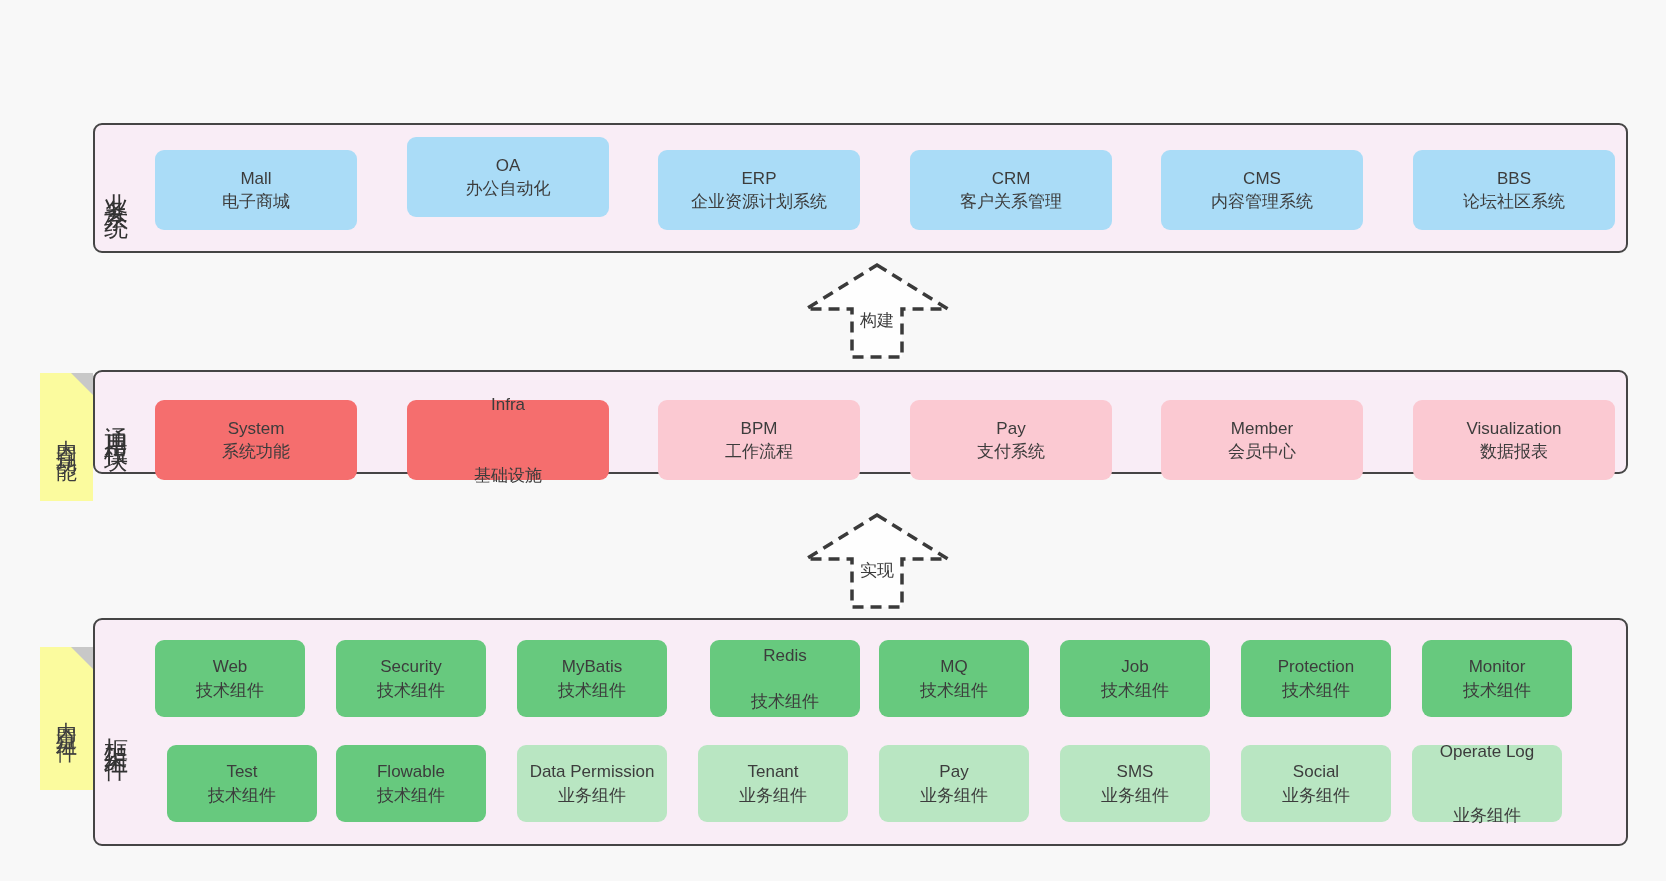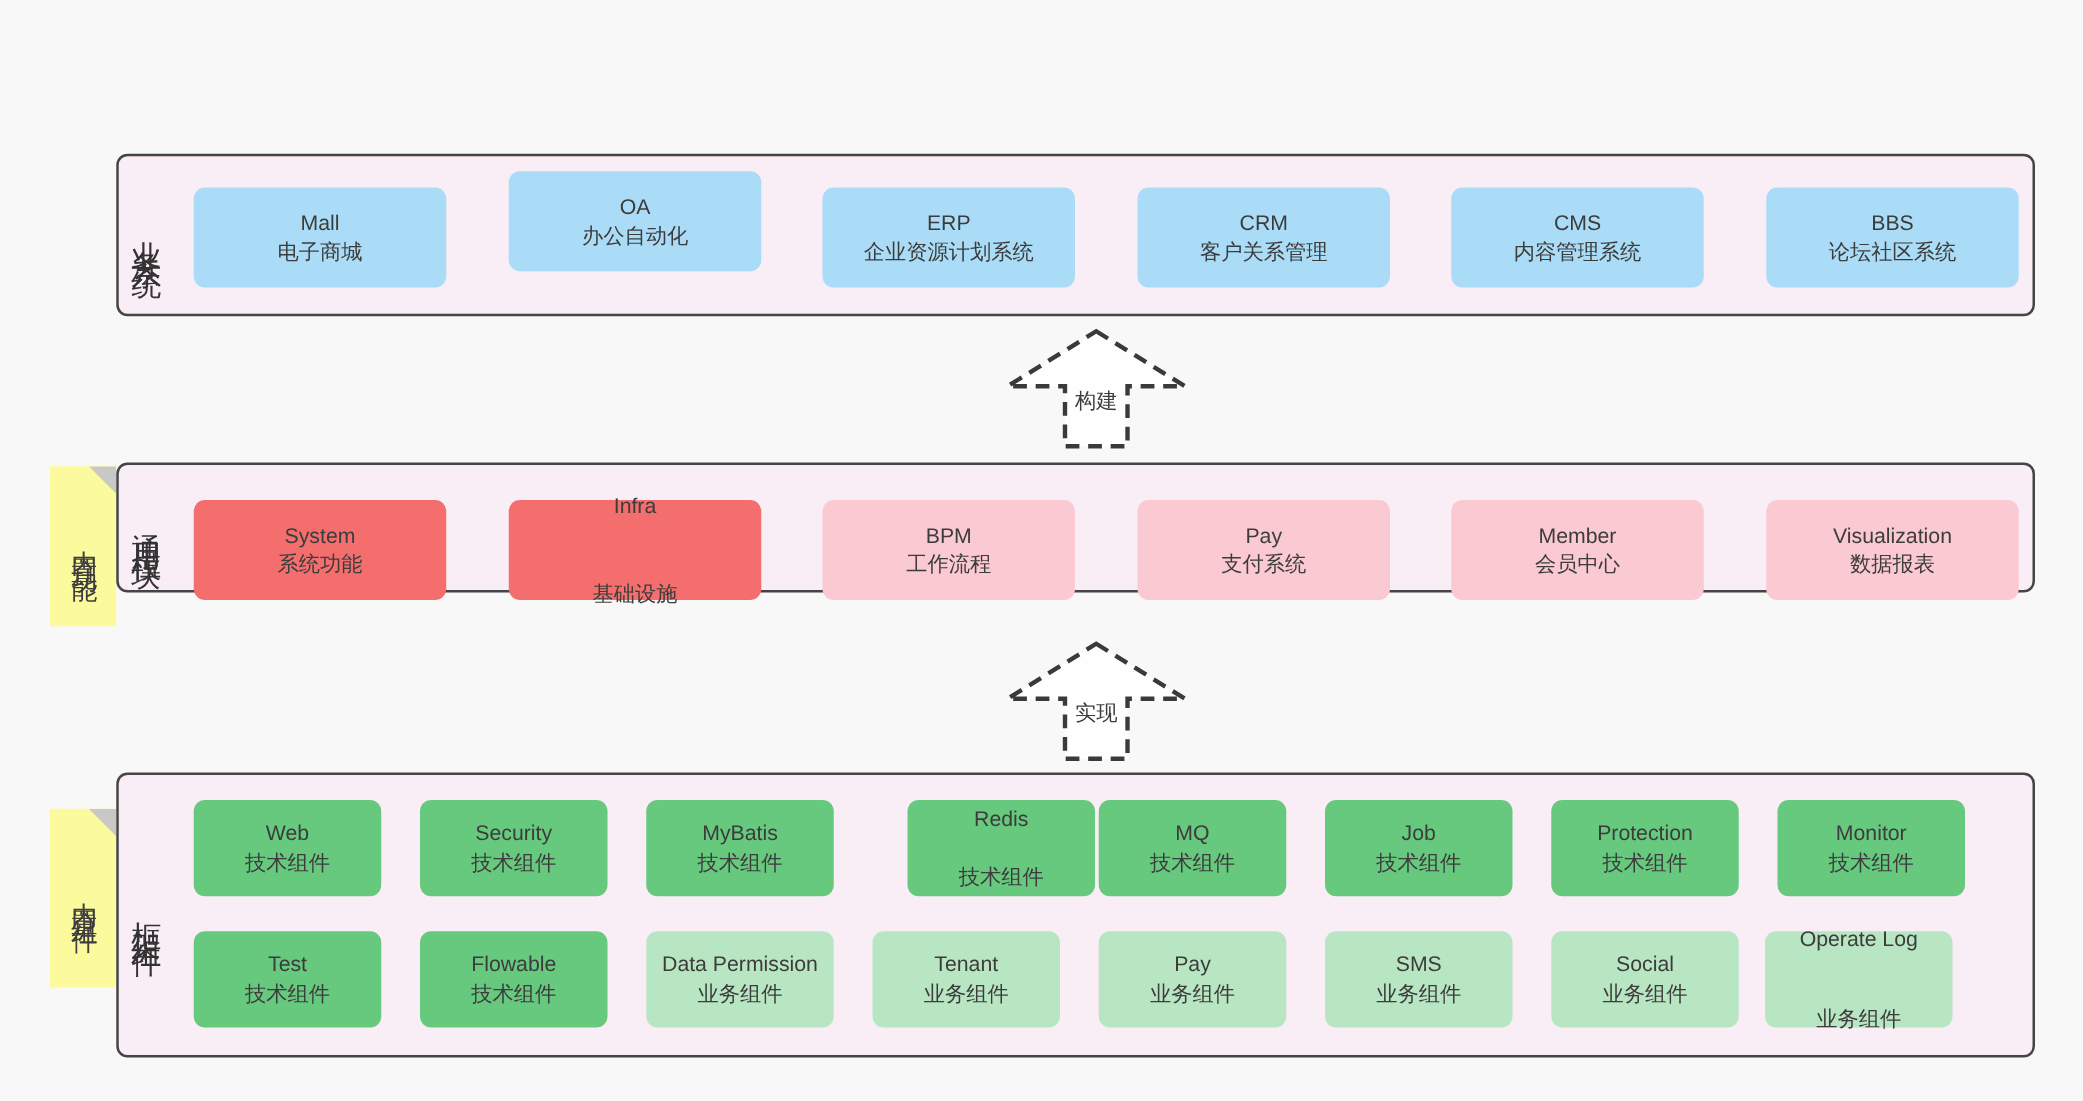--- a/index.html
+++ b/index.html
@@ -145,42 +145,42 @@
       <span class="zh">技术组件</span>
     </div>
     <div class="box col8 b-green" style="left:241px;top:20px;">
       <span class="en">Security</span>
       <span class="zh">技术组件</span>
     </div>
     <div class="box col8 b-green" style="left:422px;top:20px;">
       <span class="en">MyBatis</span>
       <span class="zh">技术组件</span>
     </div>
-    <div class="box col8 b-green" style="left:631px;top:20px;gap:22px;">
+    <div class="box col8 b-green" style="left:615px;top:20px;gap:22px;">
       <span class="en">Redis</span>
       <span class="zh">技术组件</span>
     </div>
     <div class="box col8 b-green" style="left:784px;top:20px;">
       <span class="en">MQ</span>
       <span class="zh">技术组件</span>
     </div>
     <div class="box col8 b-green" style="left:965px;top:20px;">
       <span class="en">Job</span>
       <span class="zh">技术组件</span>
     </div>
     <div class="box col8 b-green" style="left:1146px;top:20px;">
       <span class="en">Protection</span>
       <span class="zh">技术组件</span>
     </div>
     <div class="box col8 b-green" style="left:1327px;top:20px;">
       <span class="en">Monitor</span>
       <span class="zh">技术组件</span>
     </div>
 
-    <div class="box col8 b-green" style="left:60px;top:125px;">
+    <div class="box col8 b-green" style="left:72px;top:125px;">
       <span class="en">Test</span>
       <span class="zh">技术组件</span>
     </div>
     <div class="box col8 b-green" style="left:241px;top:125px;">
       <span class="en">Flowable</span>
       <span class="zh">技术组件</span>
     </div>
     <div class="box col8 b-lgreen" style="left:422px;top:125px;">
       <span class="en">Data Permission</span>
       <span class="zh">业务组件</span>

